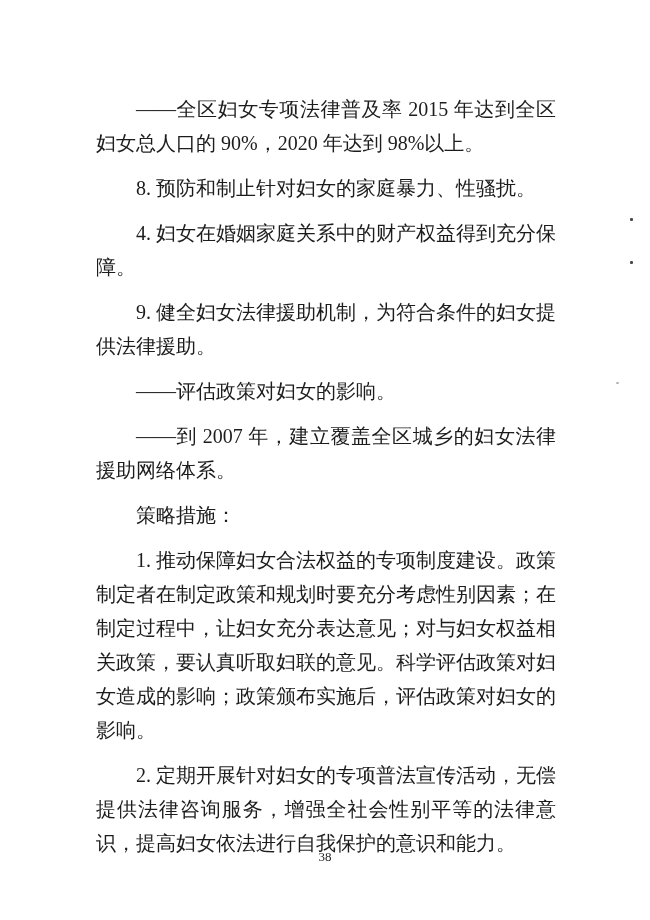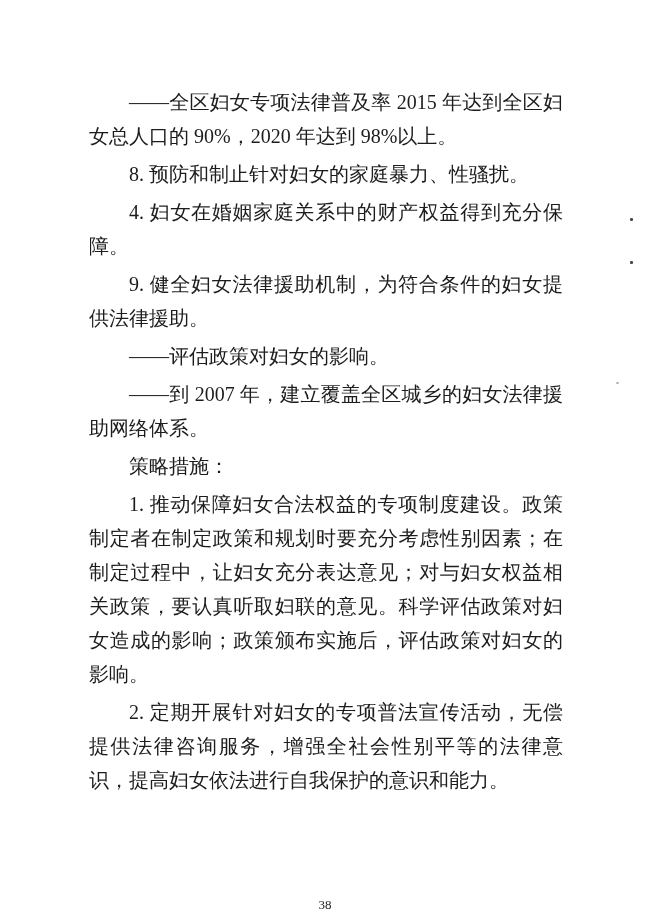--- a/index.html
+++ b/index.html
@@ -20,37 +20,36 @@
     left: 85px;
     top: 81px;
     width: 482px;
     font-size: 20px;
     line-height: 34px;
     color: #1c1c1c;
     text-align: justify;
     text-justify: inter-ideograph;
   }
   p.para {
-    margin: 4px;
+    margin: 11px;
     padding: 0;
     text-indent: 2em;
     word-break: break-all;
   }
   p.heading {
     font-weight: 400;
   }
   .page-number {
     position: absolute;
     left: 0;
     right: 0;
     top: 849px;
     text-align: center;
     font-size: 13px;
     color: #222222;
-    margin-top: 48px;
   }
   
   .speck {
     position: absolute;
     background: #4a4a4a;
     border-radius: 1px;
   }
   .speck-1 { left: 630px; top: 218px; width: 3px; height: 3px; }
   .speck-2 { left: 630px; top: 261px; width: 3px; height: 3px; }
   .speck-3 { left: 616px; top: 382px; width: 3px; height: 2px; background: #b5b5b5; }

